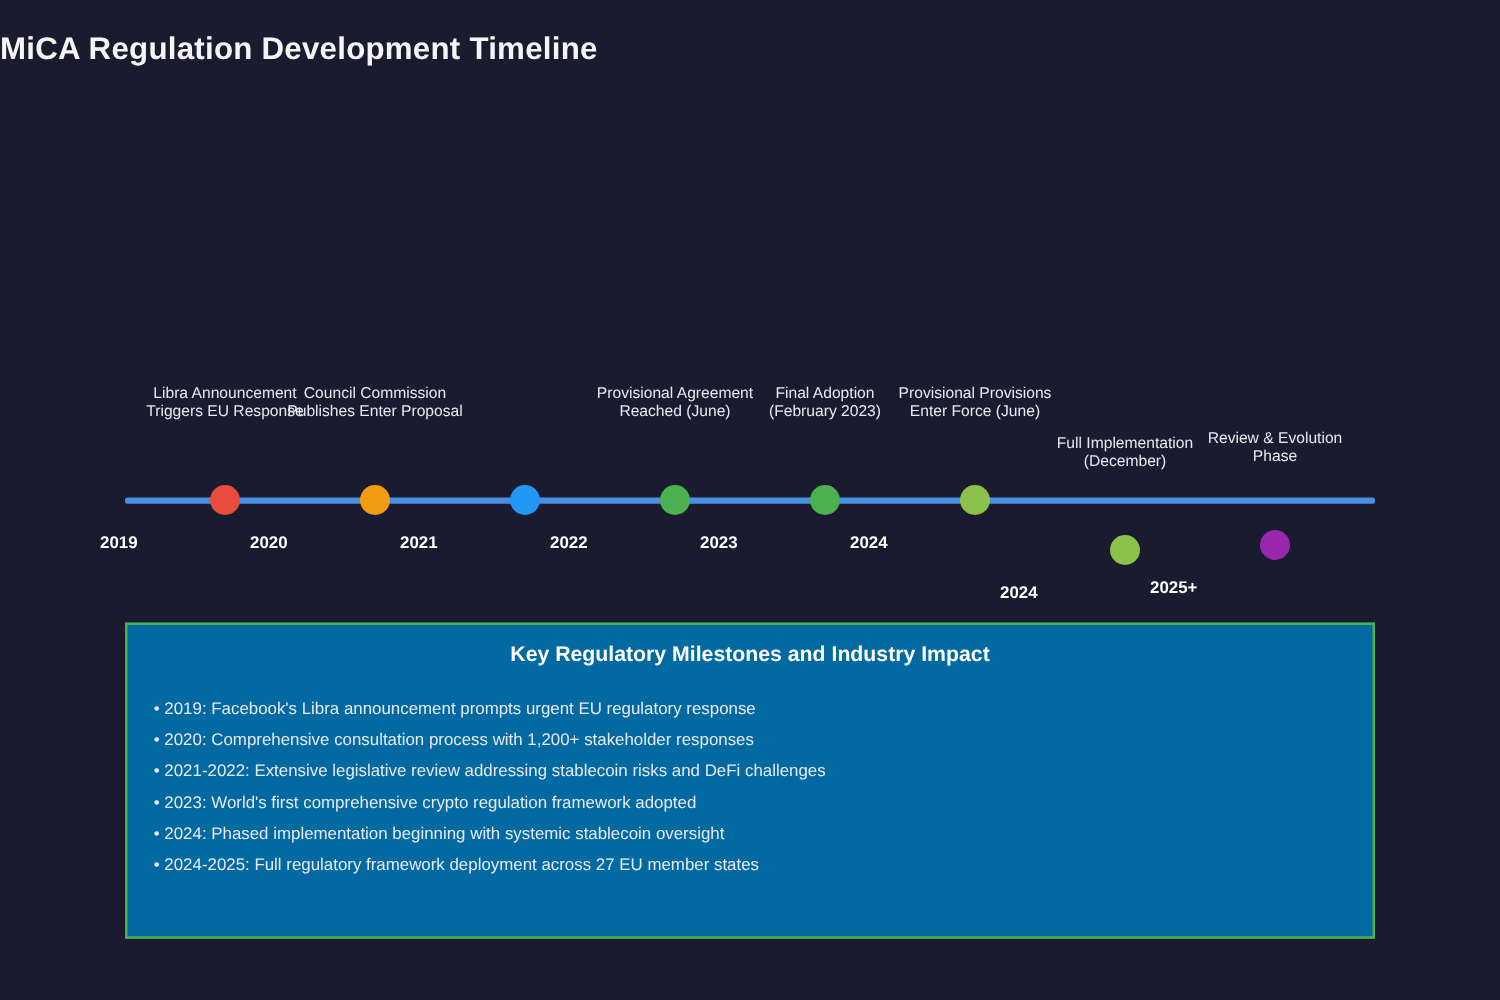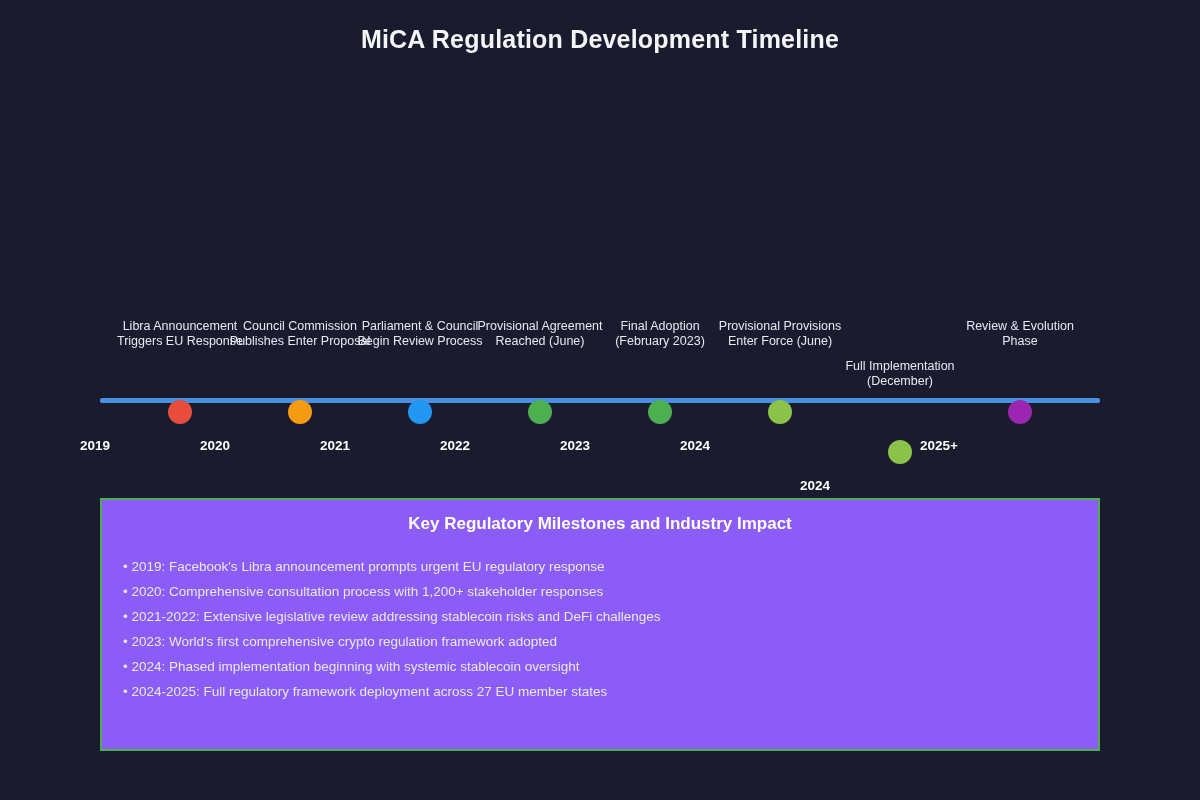--- a/index.html
+++ b/index.html
@@ -14,21 +14,20 @@
     overflow: hidden;
     position: relative;
   }
 
   
   .page-title {
     position: absolute;
     top: 25px;
     left: 0;
     width: 1200px;
-    text-align: center;
     color: #f5f5f7;
     font-size: 25px;
     font-weight: bold;
     letter-spacing: 0.2px;
   }
 
   
   .timeline-area {
     position: absolute;
     left: 0;
@@ -40,21 +39,21 @@
     position: absolute;
     left: 100px;
     top: 398px;
     width: 1000px;
     height: 5px;
     background: #4a90e2;
     border-radius: 2px;
   }
   .event {
     position: absolute;
-    top: 12px;
+    top: 0;
     width: 200px;
     margin-left: -100px;
     height: 470px;
   }
   .event-label {
     position: absolute;
     top: 307px;
     left: 0;
     width: 200px;
     text-align: center;
@@ -85,21 +84,21 @@
   }
 
   
   .info-box {
     position: absolute;
     left: 100px;
     top: 498px;
     width: 1000px;
     height: 253px;
     box-sizing: border-box;
-    background: #8b5cf6;
+    background: #0369a1;
     border: 2px solid #4CAF50;
   }
   .info-title {
     margin-top: 14px;
     text-align: center;
     color: #ffffff;
     font-size: 17px;
     font-weight: bold;
     font-stretch: condensed;
   }
@@ -127,21 +126,20 @@
         <div class="event-label"><span>Libra Announcement</span><span class="l2">Triggers EU Response</span></div>
         <div class="marker" style="background: rgb(231, 76, 60);"></div>
         <div class="event-year">2019</div>
       </div>
       <div class="event" style="left: 300px;">
         <div class="event-label"><span>Council Commission</span><span class="l2">Publishes Enter Proposal</span></div>
         <div class="marker" style="background: rgb(243, 156, 18);"></div>
         <div class="event-year">2020</div>
       </div>
       <div class="event" style="left: 420px;">
-        <div class="event-label"><span>Parliament &amp; Council</span><span class="l2">Begin Review Process</span></div>
         <div class="marker" style="background: rgb(33, 150, 243);"></div>
         <div class="event-year">2021</div>
       </div>
       <div class="event" style="left: 540px;">
         <div class="event-label"><span>Provisional Agreement</span><span class="l2">Reached (June)</span></div>
         <div class="marker" style="background: rgb(76, 175, 80);"></div>
         <div class="event-year">2022</div>
       </div>
       <div class="event" style="left: 660px;">
         <div class="event-label"><span>Final Adoption</span><span class="l2">(February 2023)</span></div>
@@ -151,21 +149,21 @@
       <div class="event" style="left: 780px;">
         <div class="event-label"><span>Provisional Provisions</span><span class="l2">Enter Force (June)</span></div>
         <div class="marker" style="background: rgb(139, 195, 74);"></div>
         <div class="event-year">2024</div>
       </div>
       <div class="event" style="left: 900px; margin-top: 40px;">
         <div class="event-label"><span>Full Implementation</span><span class="l2">(December)</span></div>
         <div class="marker" style="background: rgb(139, 195, 74);"></div>
         <div class="event-year">2024</div>
       </div>
-      <div class="event" style="left: 1020px;">
+      <div class="event" style="left: 1020px; margin-top: 36px;">
         <div class="event-label"><span>Review &amp; Evolution</span><span class="l2">Phase</span></div>
         <div class="marker" style="background: rgb(155, 39, 176);"></div>
         <div class="event-year">2025+</div>
       </div>
     </div>
 </div>
 
 <div class="info-box">
   <div class="info-title">Key Regulatory Milestones and Industry Impact</div>
   <ul class="info-list" id="info-list">

